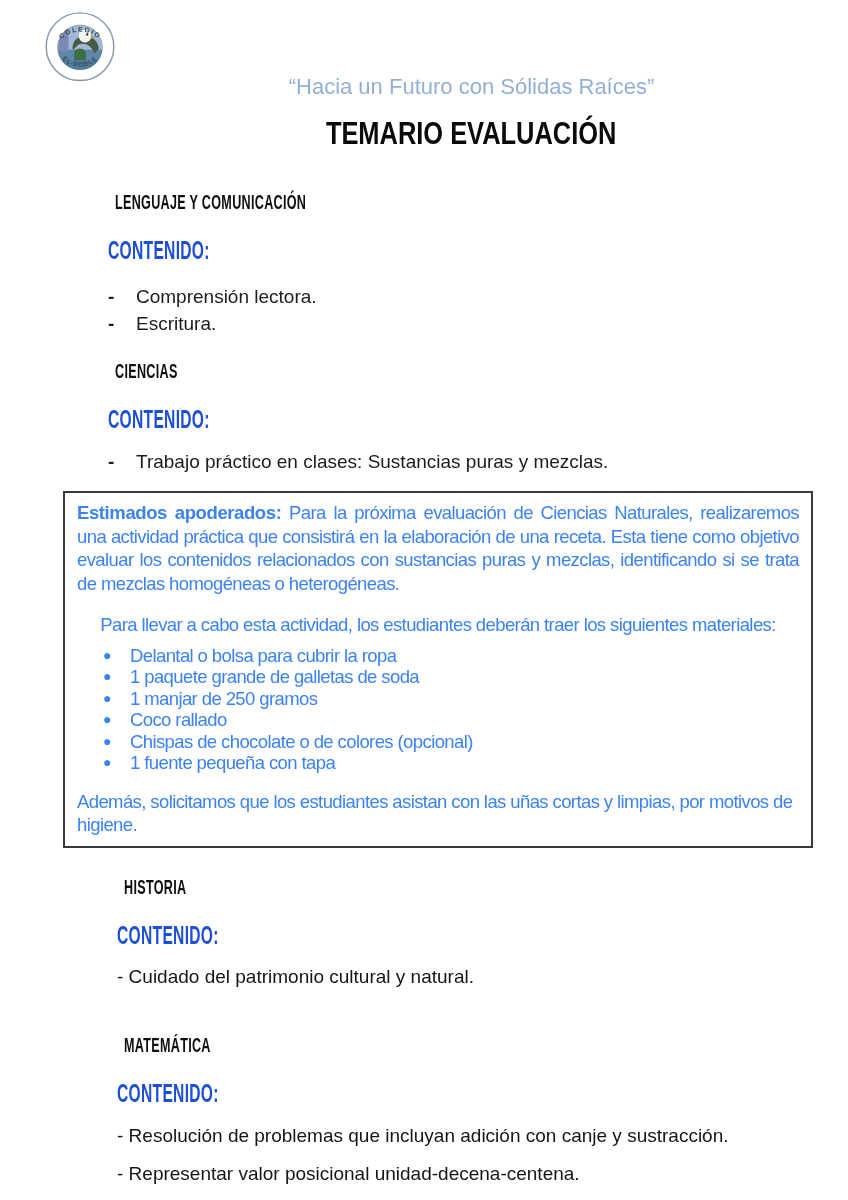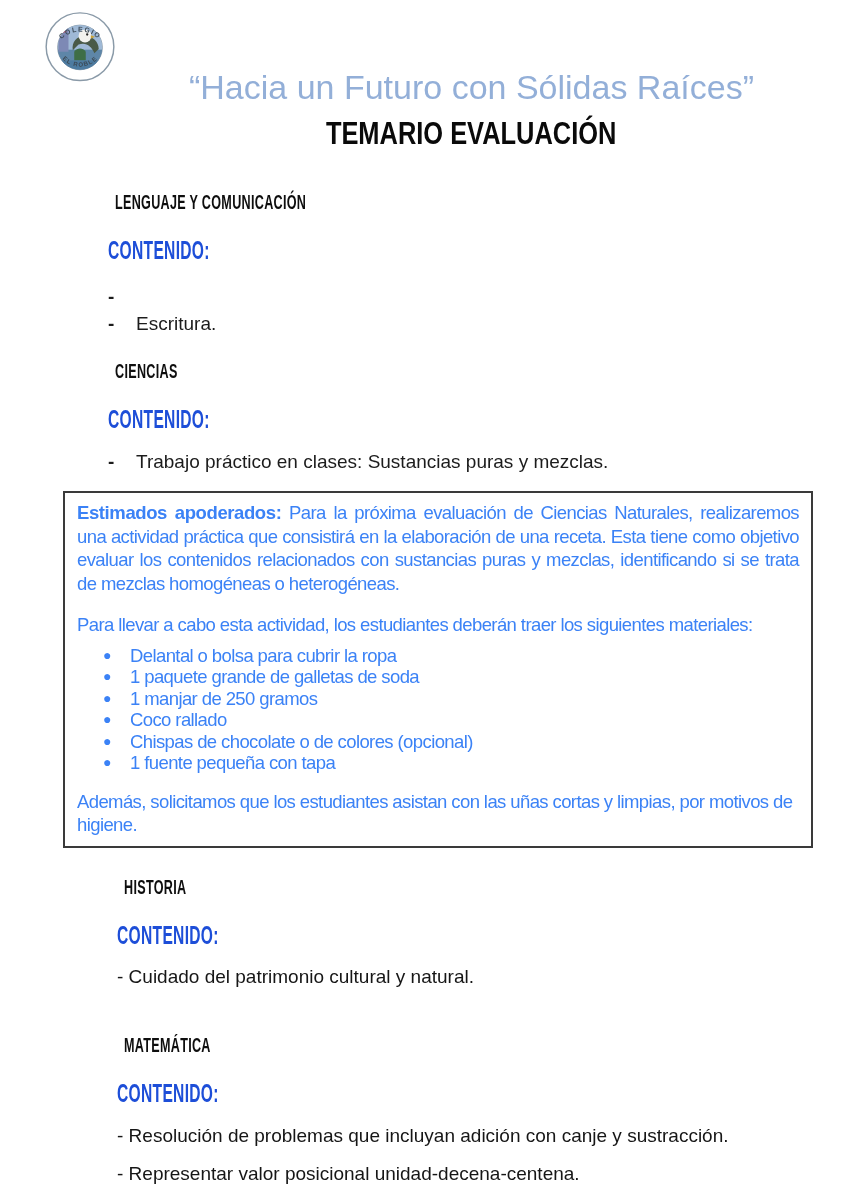--- a/index.html
+++ b/index.html
@@ -10,21 +10,21 @@
     font-family:"Liberation Sans",sans-serif;
     color:#1c1c1c;
     overflow:hidden;
   }
   
   .logo{position:absolute;left:42px;top:10px;width:76px;height:72px;}
   
   .motto{
     margin:0;padding:70px 0 0 95px;
     text-align:center;
-    font-size:34px;line-height:34px;
+    font-size:22px;line-height:34px;
     color:#93AFD8;
   }
   .doc-title{ text-align:center;padding-left:95px;margin-top:12px; }
   .doc-title .cond{
     display:inline-block;
     font-size:31px;font-weight:700;color:#0a0a0a;
     transform:scaleX(0.82);transform-origin:50% 50%;
     white-space:nowrap;letter-spacing:0px;
   }
   
@@ -48,21 +48,21 @@
   .notice-box{
     margin:16px 35px 0 63px;
     border:2px solid #3a3a3a;
     padding:8px 12px 9px 12px;
     font-size:18.5px;letter-spacing:-0.6px;
     color:#3b82f6;
   }
   .notice-box p{margin:0;line-height:23.5px;}
   .notice-box .justify{text-align:justify;}
   .notice-box .lead{font-weight:700;letter-spacing:-0.4px;}
-  .notice-box .materials-intro{margin-top:18px;}
+  .notice-box .materials-intro{margin-top:18px;text-align:center;}
   .notice-box ul{list-style:none;margin:8px 0 0 0;padding:0 0 0 26px;}
   .notice-box li{display:flex;line-height:21.5px;font-size:18.5px;}
   .notice-box li .bullet{width:27px;font-size:14px;line-height:21.5px;}
   .notice-box .closing{margin-top:16px;}
   
   .lower{margin-left:117px;margin-right:50px;}
   .mt-historia{margin-top:27px;}
   .inline-item{margin:0;font-size:19px;line-height:24px;margin-top:14px;color:#161616;}
   .mt-historia-item{margin-top:14px;}
   .mt-matematica{margin-top:44px;}
@@ -115,20 +115,21 @@
 
     <h2 class="section-heading mt-lenguaje">
       <span class="cond-l">LENGUAJE Y COMUNICACIÓN</span>
     </h2>
     <p class="contenido mt-contenido">
       <span class="cond-l">CONTENIDO:</span>
     </p>
     <div class="dash-list">
       <div class="dash-item">
         <span class="dash">-</span>
+        <span>Comprensión lectora.</span>
       </div>
       <div class="dash-item">
         <span class="dash">-</span>
         <span>Escritura.</span>
       </div>
     </div>
 
     <h2 class="section-heading mt-ciencias">
       <span class="cond-l">CIENCIAS</span>
     </h2>

